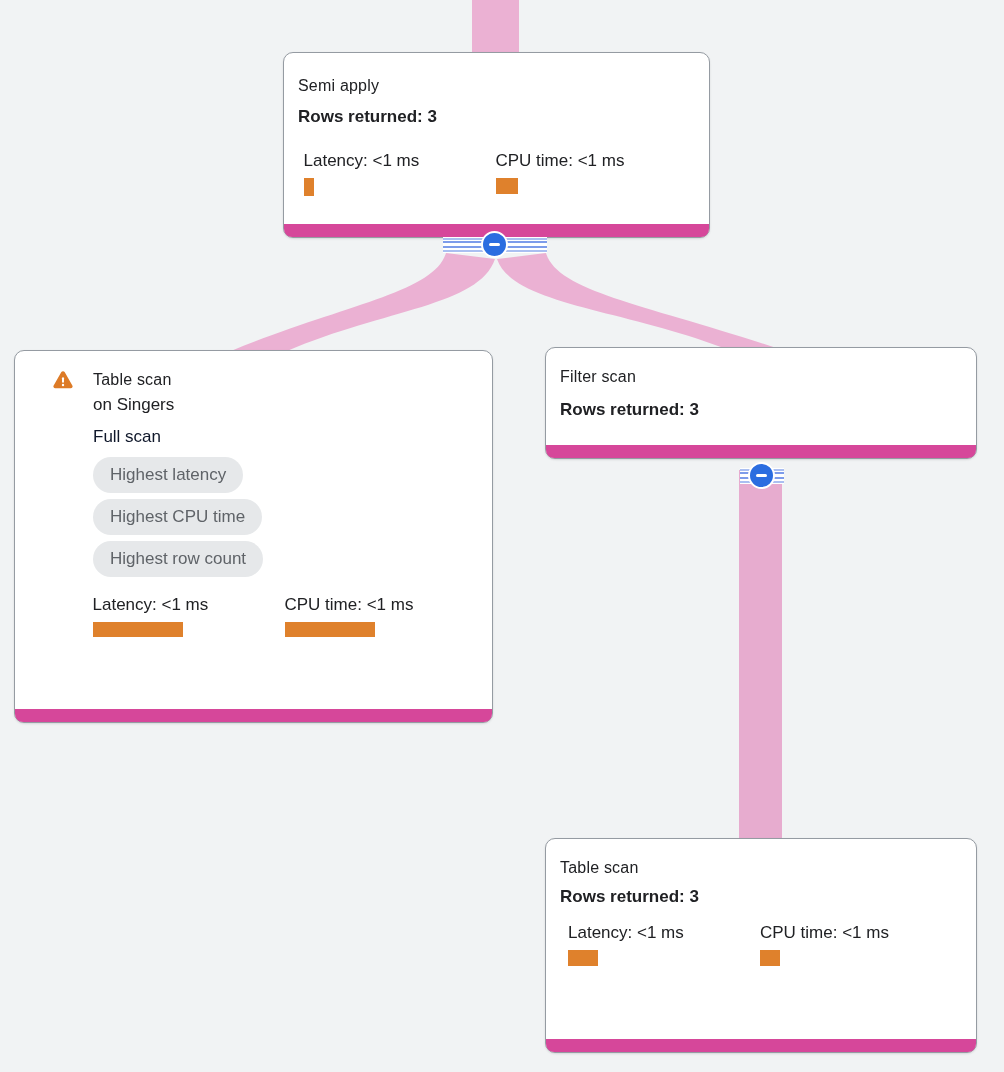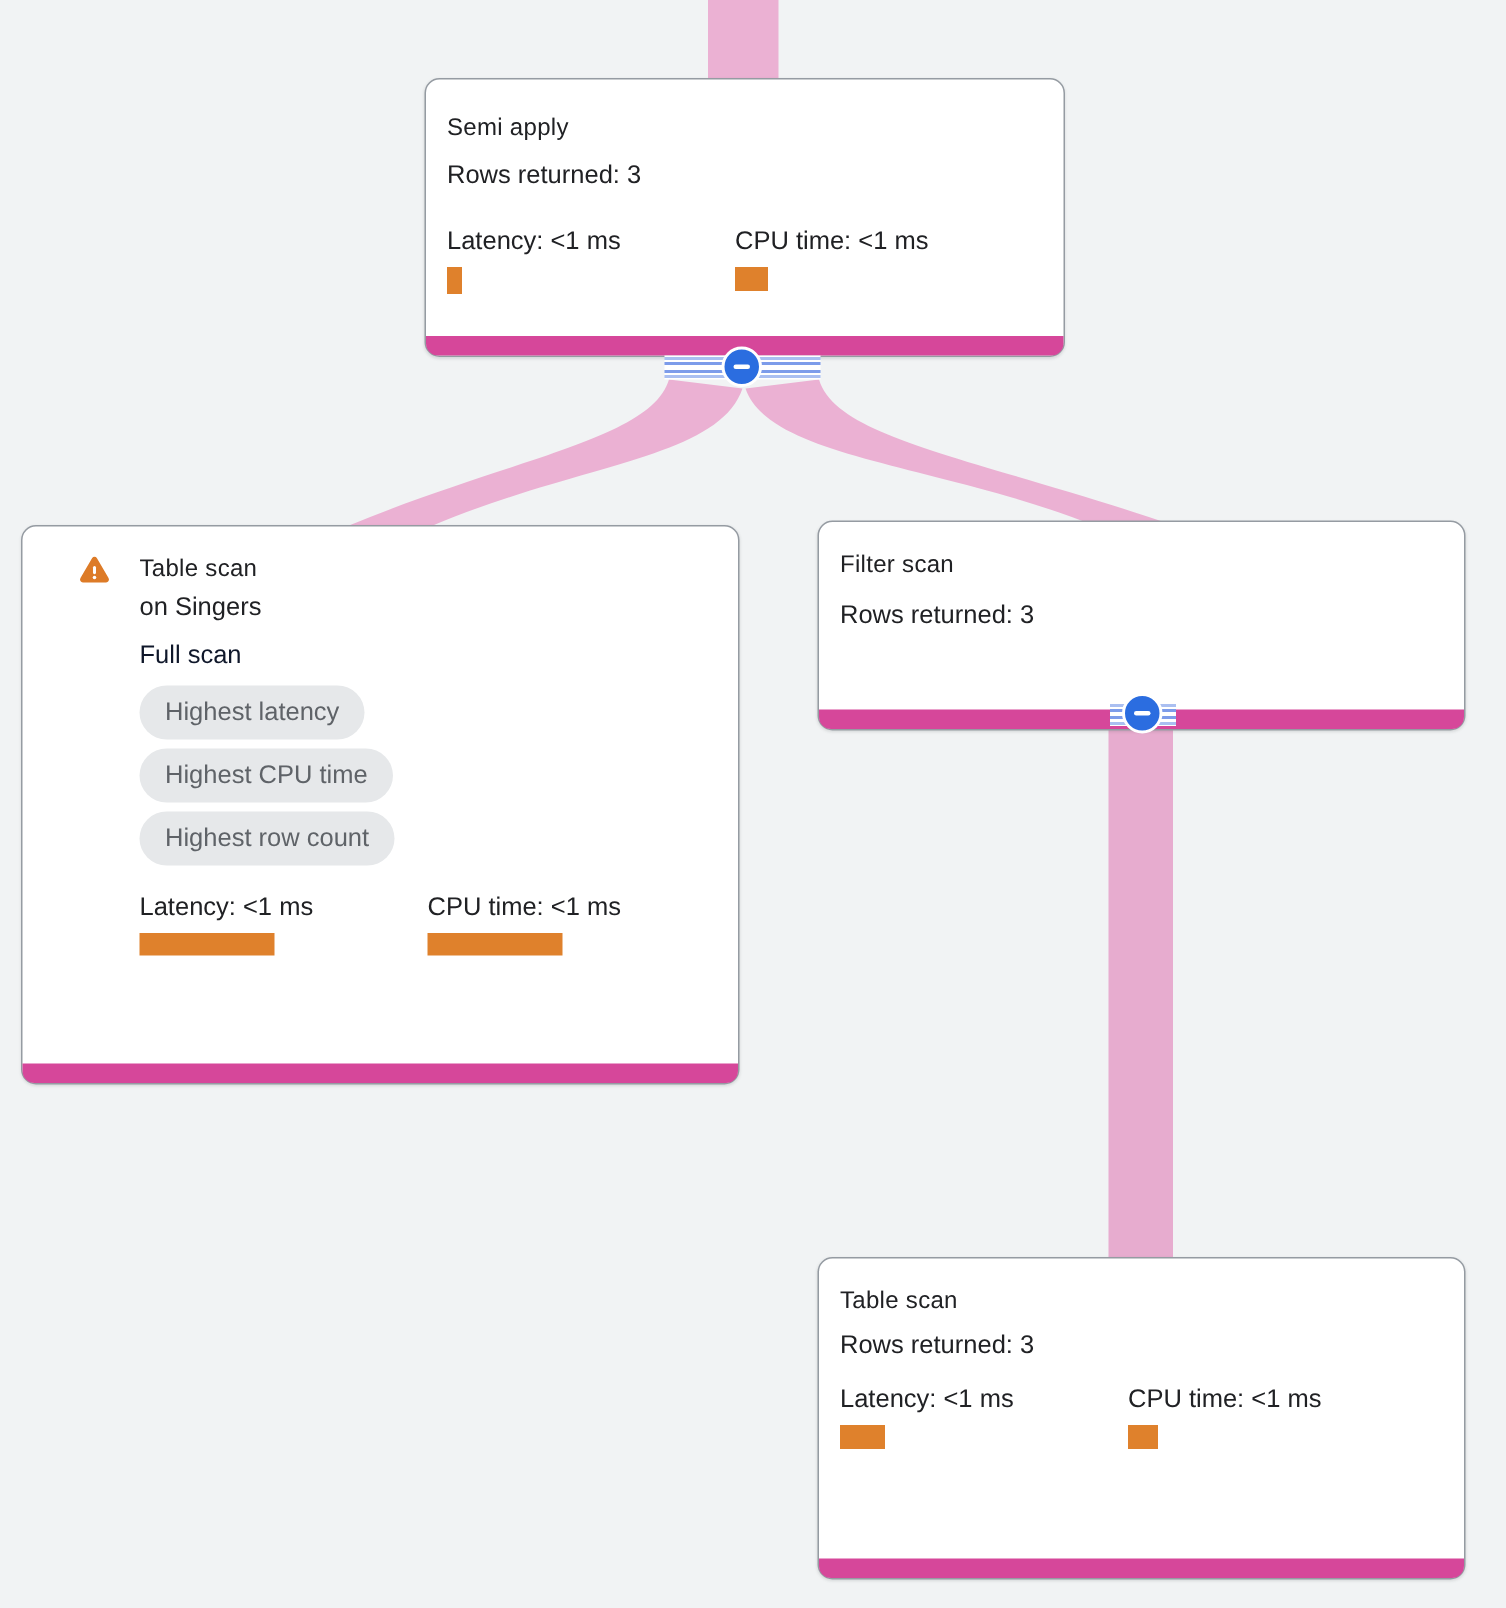--- a/index.html
+++ b/index.html
@@ -23,23 +23,23 @@
     box-sizing:border-box;
     box-shadow:0 1px 2px rgba(60,64,67,.15);
   }
   .card .bottombar{
     position:absolute;left:0;right:0;bottom:0;height:13px;
     background:#d6479a;
     border-radius:0 0 8px 8px;
   }
   .card-body{padding:12px 16px 0 14px;font-size:17px;line-height:24px;}
   .card-title{font-size:16px;line-height:26px;font-weight:500;letter-spacing:.2px;margin:8px 0 0 0;}
-  .line{margin-top:6px;}
+  .line{margin-top:6px;font-weight:bold;}
   .muted{color:#0f172a;}
-  .metrics{display:flex;margin-top:20px;}
+  .metrics{display:flex;margin-top:20px;justify-content:center;}
   .metric{width:192px;flex:none;}
   .bar{background:#df812c;margin-top:5px;height:16px;}
   .bar.w10{width:10px;height:18px;}
   .bar.w22{width:22px;}
   .bar.w90{width:90px;height:15px;}
   .bar.w30{width:30px;}
   .bar.w20{width:20px;}
   
   .head-row{display:flex;align-items:center;padding-top:16px;}
   .warn{width:24px;height:22px;margin-left:22px;flex:none;}
@@ -128,21 +128,21 @@
           <div class="metric">
             <div>CPU time: &lt;1 ms</div>
             <div class="bar w90"></div>
           </div>
         </div>
       </div>
     </div>
     <div class="bottombar"></div>
   </div>
 
-  <div class="card" style="left:545px;top:347px;width:432px;height:140px;">
+  <div class="card" style="left:545px;top:347px;width:432px;height:112px;">
     <div class="card-body" style="padding-top:14px;">
       <div class="card-title" style="margin-top:2px;">Filter scan</div>
       <div class="line" style="margin-top:8px;">Rows returned: 3</div>
     </div>
     <div class="bottombar"></div>
   </div>
 
   <div class="card" style="left:545px;top:838px;width:432px;height:215px;">
     <div class="card-body" style="padding-top:14px;">
       <div class="card-title" style="margin-top:2px;">Table scan</div>

